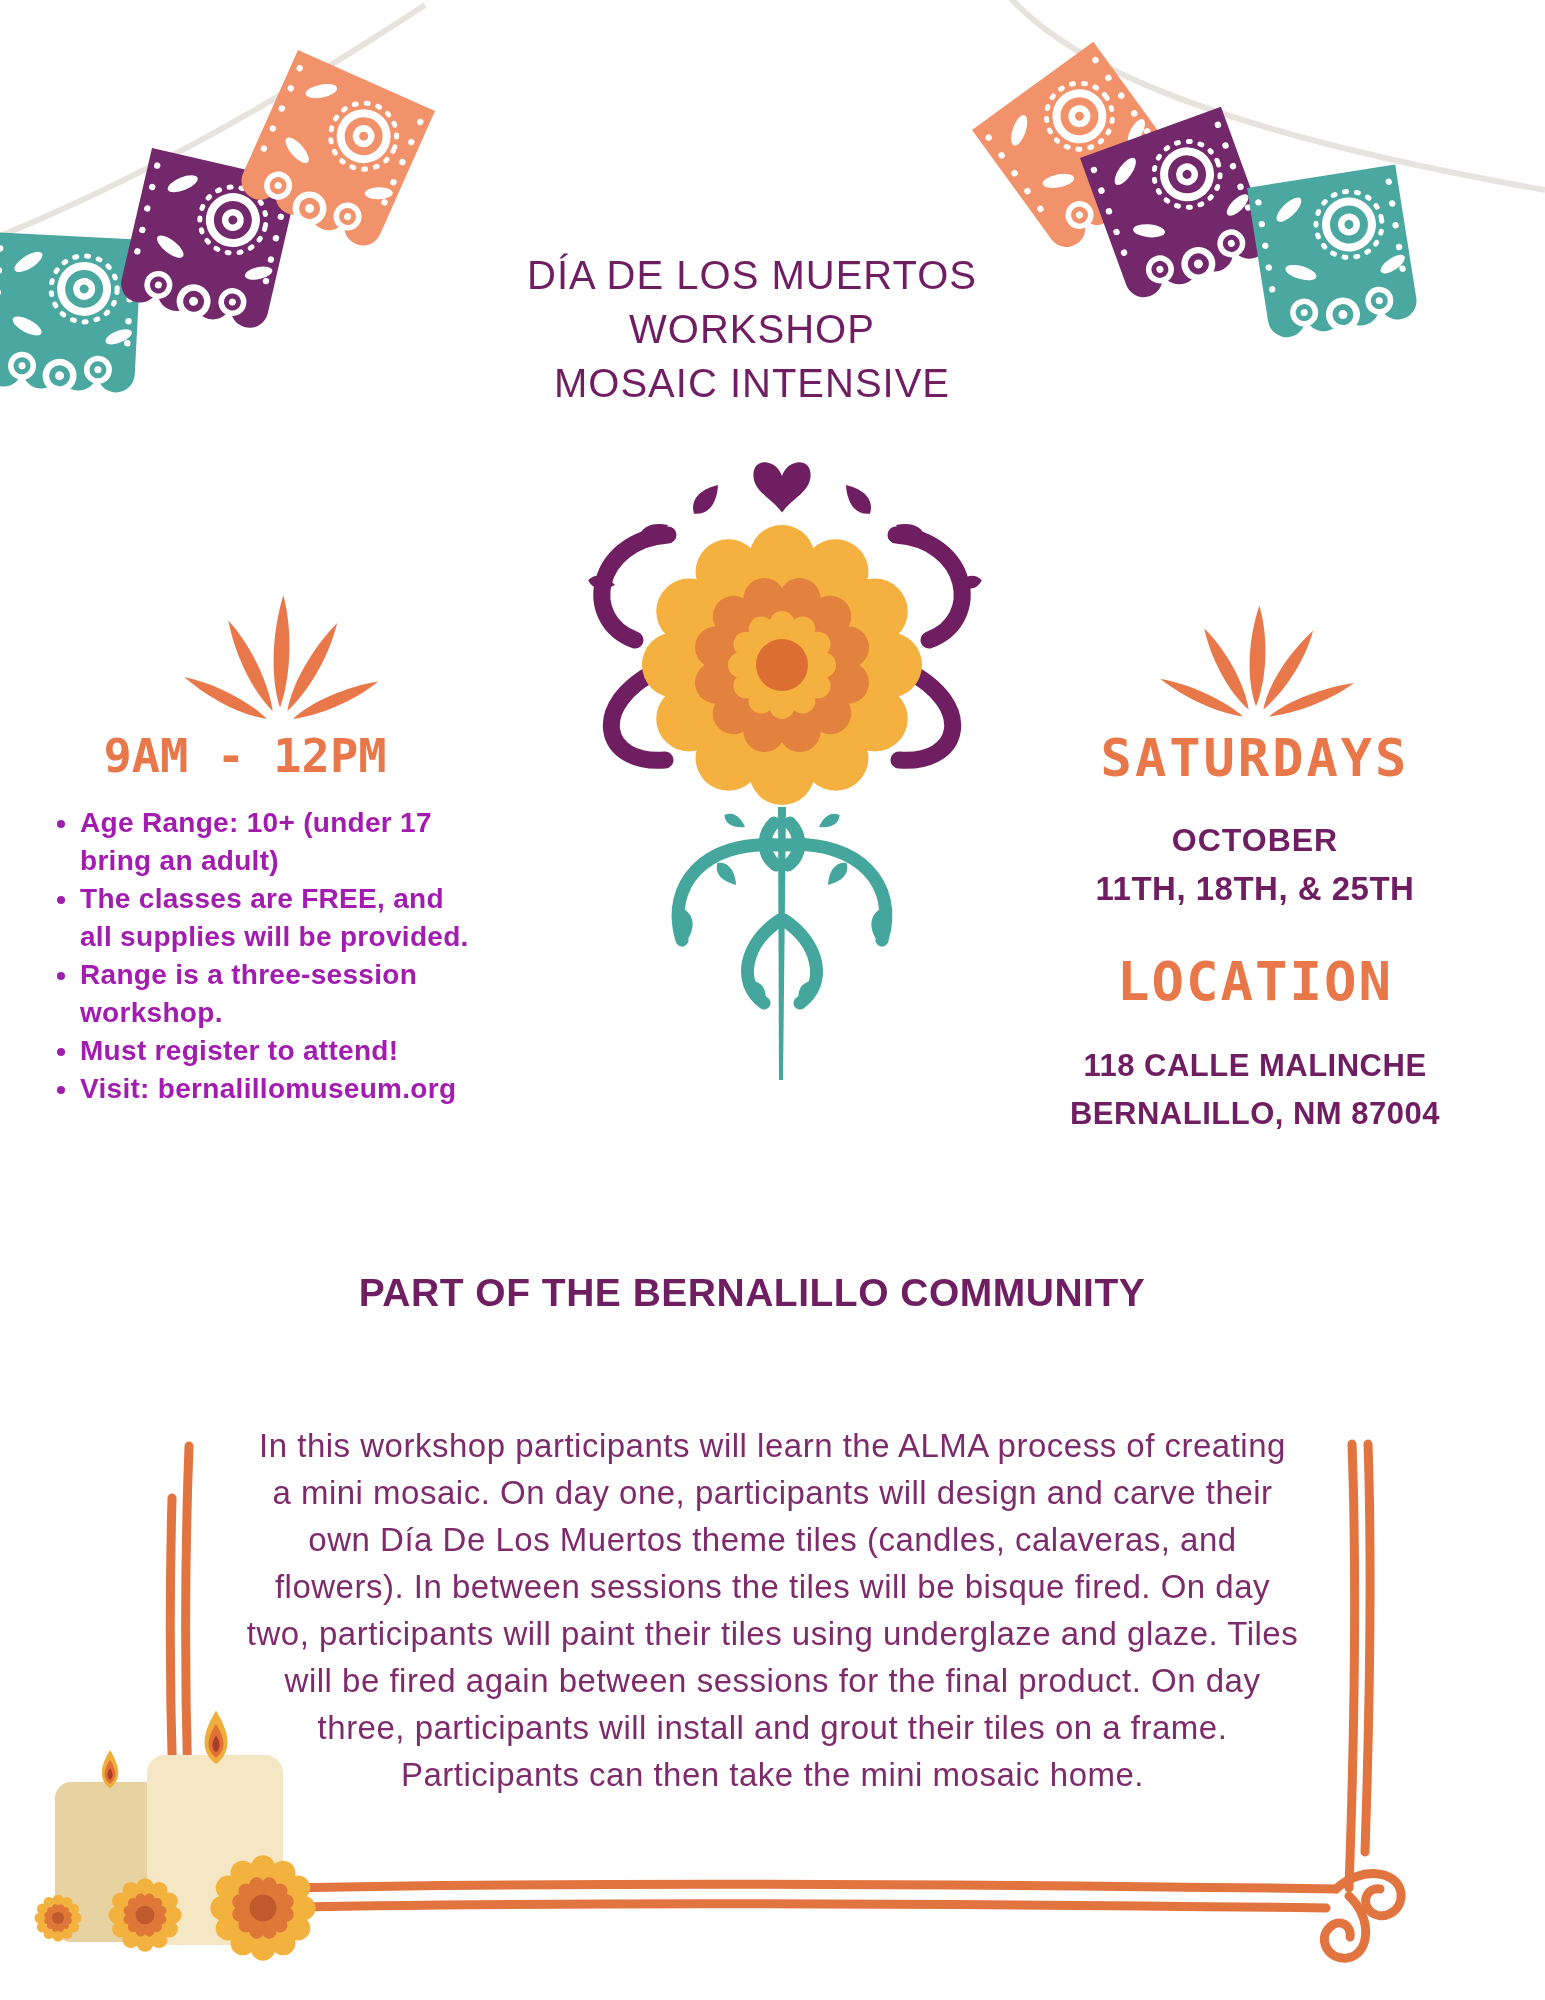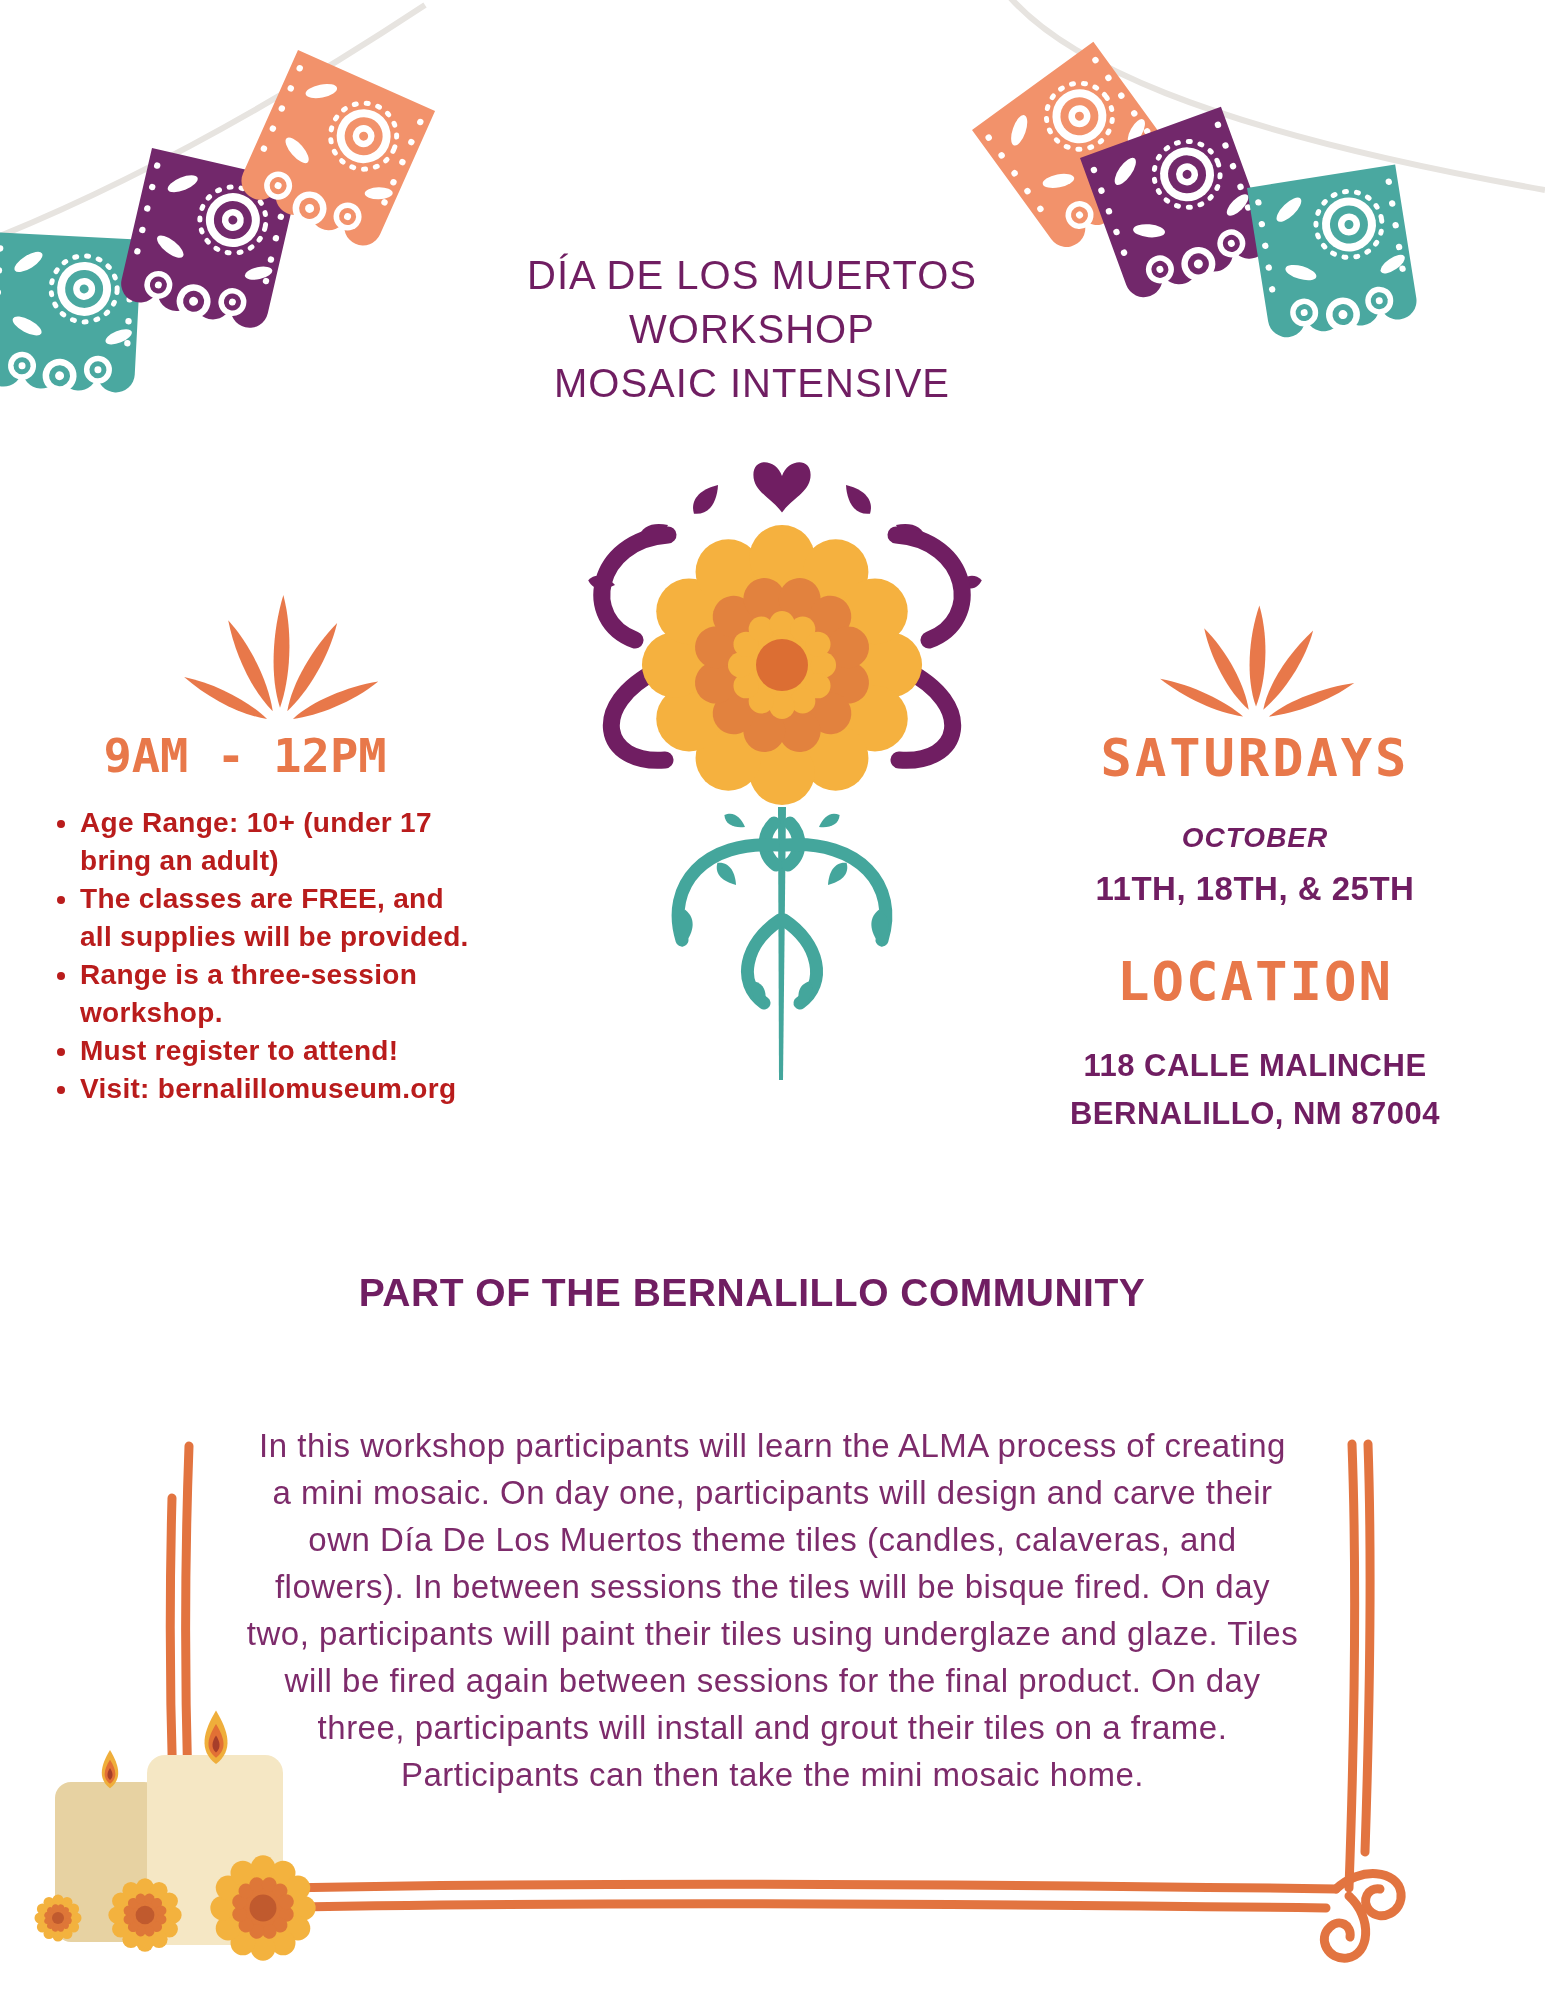--- a/index.html
+++ b/index.html
@@ -26,29 +26,29 @@
     font-family:"DejaVu Sans Mono", monospace;
     font-weight:bold;
     color:#E8784A;
     text-align:center;
   }
   .time-heading{ left:45px;top:728px;width:400px; font-size:47px; letter-spacing:0px;}
   .saturdays-heading{ left:1060px;top:728px;width:390px; font-size:52px; letter-spacing:3px;}
   .location-heading{ left:1060px;top:950px;width:390px; font-size:54px; letter-spacing:2px;}
 
   .purple-bold{ color:#701E62; font-weight:bold; text-align:center;}
-  .october-line{ left:1060px;top:822px;width:390px; font-size:28px; letter-spacing:1px;font-style:italic;}
+  .october-line{ left:1060px;top:822px;width:390px; font-size:32px; letter-spacing:1px;}
   .dates-line{ left:1060px;top:870px;width:390px; font-size:33px; letter-spacing:0.5px;}
   .address-block{ left:1050px;top:1042px;width:410px; font-size:31px; line-height:48px; letter-spacing:0.5px;}
 
   .bullet-list{
     left:42px;top:804px;width:415px;
     margin:0;
     padding:0 0 0 38px;
-    color:#b91c1c;
+    color:#a21caf;
     font-weight:bold;
     font-size:28px;line-height:38px;
     letter-spacing:0.3px;
   }
   .bullet-list li{ width:400px; }
 
   .series-heading{
     left:272px;top:1268px;width:960px;
     text-align:center;
     color:#701E62;

